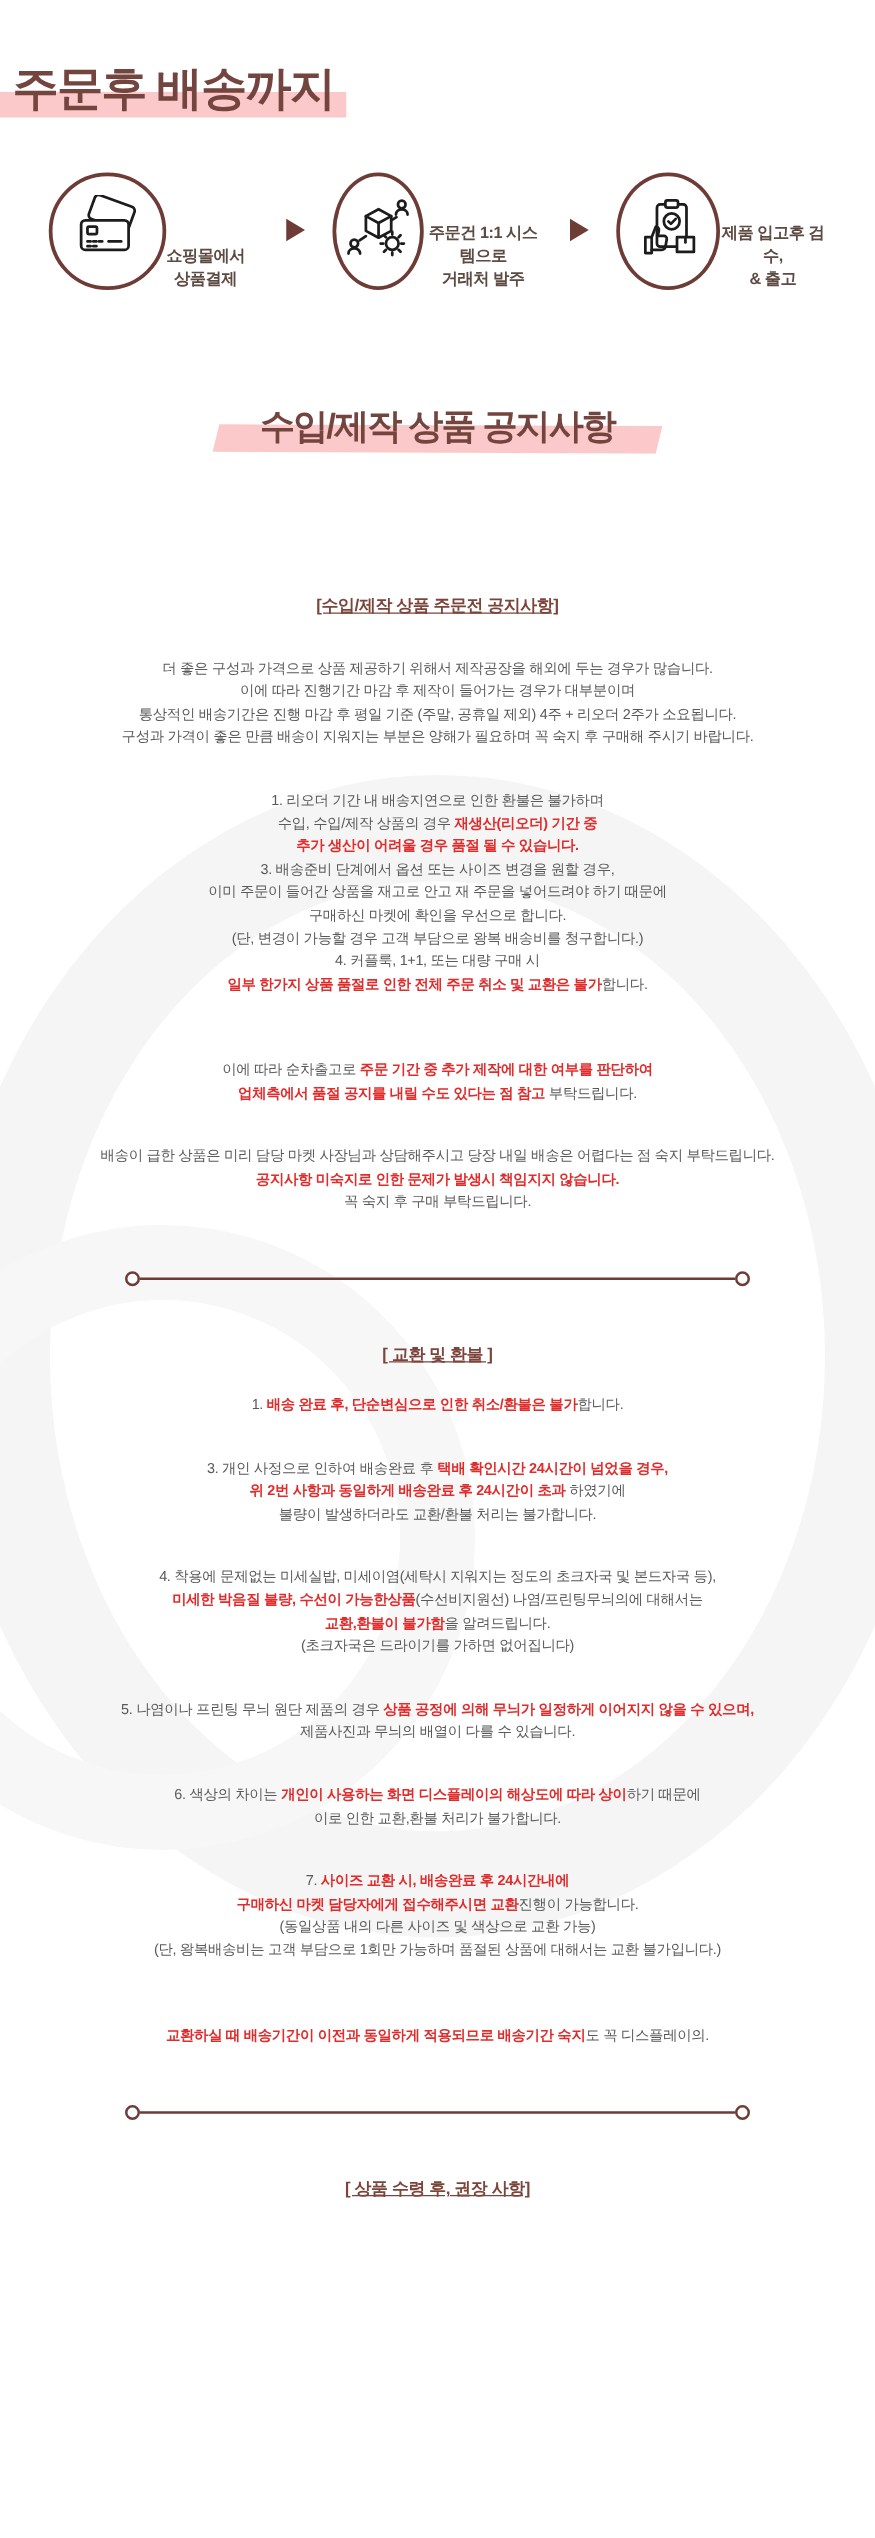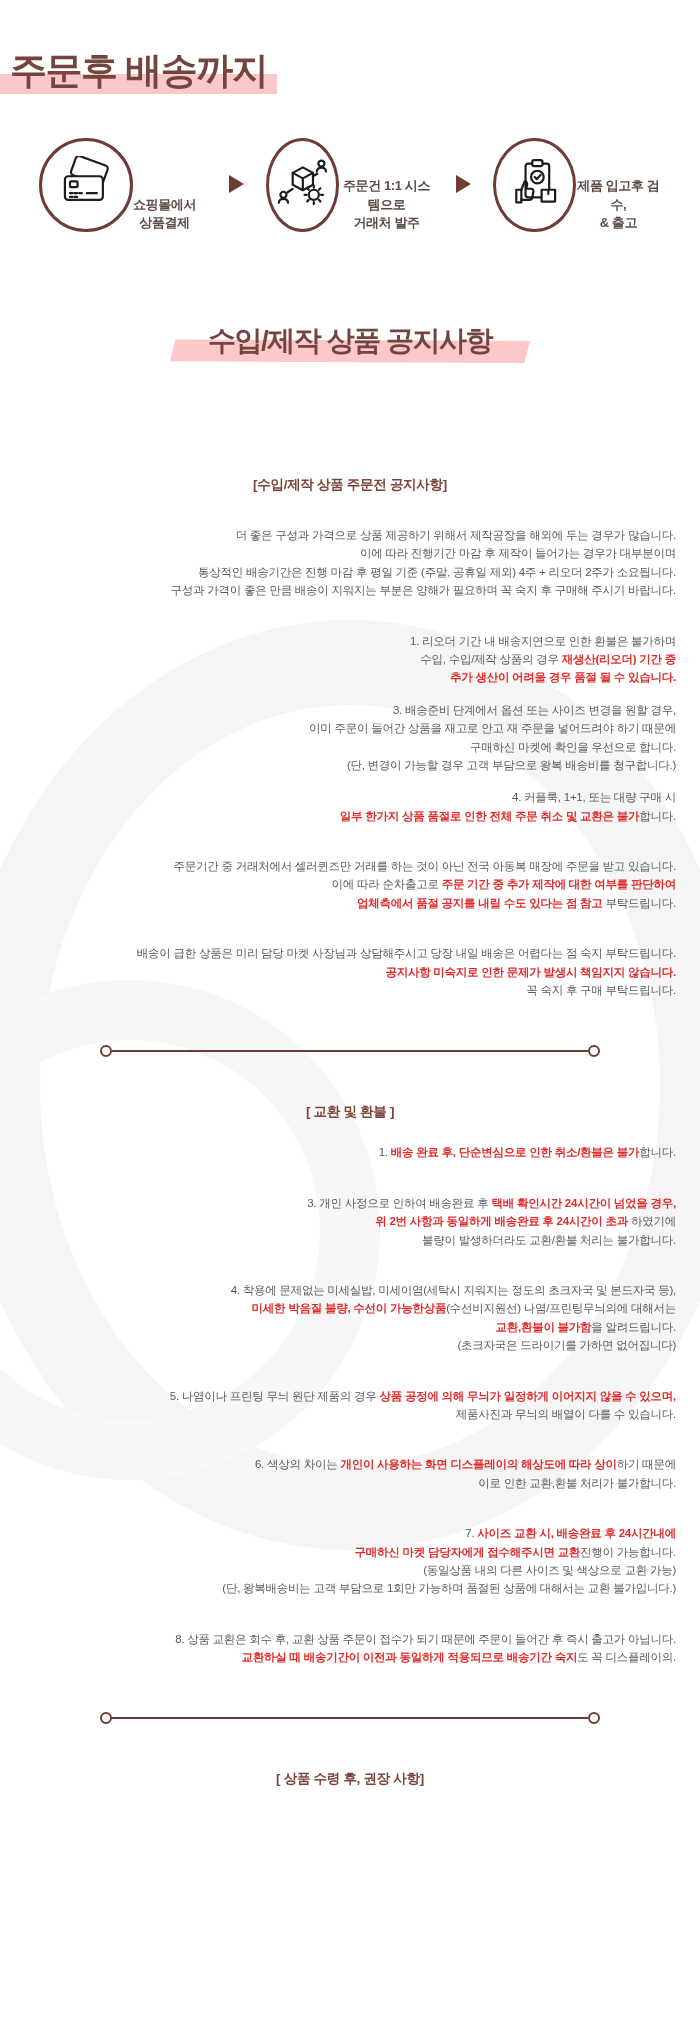--- a/index.html
+++ b/index.html
@@ -56,24 +56,24 @@
   }
   .flow-arrow{
     margin-top:37px;width:0;height:0;
     border-left:15px solid #6e3c36;border-top:9px solid transparent;border-bottom:9px solid transparent;
   }
 
   
   .blocks{margin-top:116px;padding-bottom:60px;}
   .sec-heading{
     text-align:center;margin:46px 0 22px;
-    font-size:13.5px;font-weight:800;color:#7c453c;letter-spacing:-0.3px;
+    font-size:13.5px;font-weight:800;color:#7c453c;letter-spacing:-0.3px;text-decoration:underline;
   }
   .para{
-    text-align:right;margin:14px 24px;
+    text-align:center;margin:0 24px;
     font-size:11.5px;line-height:1.6;color:#595959;letter-spacing:-0.25px;
   }
   .para .red{color:#e12c2c;font-weight:800;}
   .sp-lg{margin-top:32px;}
   .divider{
     display:flex;align-items:center;width:500px;margin:46px auto;
   }
   .divider .rule{flex:1;height:2px;background:#6e3c36;}
   .divider .dot{
     width:8px;height:8px;border:2.5px solid #6e3c36;border-radius:50%;background:#fff;flex:0 0 auto;
@@ -159,35 +159,35 @@
   </div>
 
   <h2 class="notice-title"><span class="tape">수입/제작 상품 공지사항</span></h2>
 
   <div class="blocks">
       <h3 class="sec-heading">[수입/제작 상품 주문전 공지사항]</h3>
       <p class="para sp-lg"><span>더 좋은 구성과 가격으로 상품 제공하기 위해서 제작공장을 해외에 두는 경우가 많습니다.</span><br><span>이에 따라 진행기간 마감 후 제작이 들어가는 경우가 대부분이며</span><br><span>통상적인 배송기간은 진행 마감 후 평일 기준 (주말, 공휴일 제외) 4주 + 리오더 2주가 소요됩니다.</span><br><span>구성과 가격이 좋은 만큼 배송이 지워지는 부분은 양해가 필요하며 꼭 숙지 후 구매해 주시기 바랍니다.</span></p>
       <p class="para sp-lg"><span>1. 리오더 기간 내 배송지연으로 인한 환불은 불가하며</span><br><span>수입, 수입/제작 상품의 경우 </span><span class="red">재생산(리오더) 기간 중</span><br><span class="red">추가 생산이 어려울 경우 품절 될 수 있습니다.</span></p>
       <p class="para"><span>3. 배송준비 단계에서 옵션 또는 사이즈 변경을 원할 경우,</span><br><span>이미 주문이 들어간 상품을 재고로 안고 재 주문을 넣어드려야 하기 때문에</span><br><span>구매하신 마켓에 확인을 우선으로 합니다.</span><br><span>(단, 변경이 가능할 경우 고객 부담으로 왕복 배송비를 청구합니다.)</span></p>
       <p class="para"><span>4. 커플룩, 1+1, 또는 대량 구매 시</span><br><span class="red">일부 한가지 상품 품절로 인한 전체 주문 취소 및 교환은 불가</span><span>합니다.</span></p>
-      <p class="para sp-lg"><span>주문기간 중 거래처에서 셀러퀸즈만 거래를 하는 것이 아닌 전국 아동복 매장에 주문을 받고 있습니다.</span><br><span>이에 따라 순차출고로 </span><span class="red">주문 기간 중 추가 제작에 대한 여부를 판단하여</span><br><span class="red">업체측에서 품절 공지를 내릴 수도 있다는 점 참고</span><span> 부탁드립니다.</span></p>
+      <p class="para sp-lg"><br><span>이에 따라 순차출고로 </span><span class="red">주문 기간 중 추가 제작에 대한 여부를 판단하여</span><br><span class="red">업체측에서 품절 공지를 내릴 수도 있다는 점 참고</span><span> 부탁드립니다.</span></p>
       <p class="para sp-lg"><span>배송이 급한 상품은 미리 담당 마켓 사장님과 상담해주시고 당장 내일 배송은 어렵다는 점 숙지 부탁드립니다.</span><br><span class="red">공지사항 미숙지로 인한 문제가 발생시 책임지지 않습니다.</span><br><span>꼭 숙지 후 구매 부탁드립니다.</span></p>
       <div class="divider">
         <span class="dot"></span>
         <span class="rule"></span>
         <span class="dot"></span>
       </div>
       <h3 class="sec-heading">[ 교환 및 환불 ]</h3>
       <p class="para"><span>1. </span><span class="red">배송 완료 후, 단순변심으로 인한 취소/환불은 불가</span><span>합니다.</span></p>
       <p class="para sp-lg"><span>3. 개인 사정으로 인하여 배송완료 후 </span><span class="red">택배 확인시간 24시간이 넘었을 경우,</span><br><span class="red">위 2번 사항과 동일하게 배송완료 후 24시간이 초과</span><span> 하였기에</span><br><span>불량이 발생하더라도 교환/환불 처리는 불가합니다.</span></p>
       <p class="para sp-lg"><span>4. 착용에 문제없는 미세실밥, 미세이염(세탁시 지워지는 정도의 초크자국 및 본드자국 등),</span><br><span class="red">미세한 박음질 불량, 수선이 가능한상품</span><span>(수선비지원선) 나염/프린팅무늬의에 대해서는</span><br><span class="red">교환,환불이 불가함</span><span>을 알려드립니다.</span><br><span>(초크자국은 드라이기를 가하면 없어집니다)</span></p>
       <p class="para sp-lg"><span>5. 나염이나 프린팅 무늬 원단 제품의 경우 </span><span class="red">상품 공정에 의해 무늬가 일정하게 이어지지 않을 수 있으며,</span><br><span>제품사진과 무늬의 배열이 다를 수 있습니다.</span></p>
       <p class="para sp-lg"><span>6. 색상의 차이는 </span><span class="red">개인이 사용하는 화면 디스플레이의 해상도에 따라 상이</span><span>하기 때문에</span><br><span>이로 인한 교환,환불 처리가 불가합니다.</span></p>
       <p class="para sp-lg"><span>7. </span><span class="red">사이즈 교환 시, 배송완료 후 24시간내에</span><br><span class="red">구매하신 마켓 담당자에게 접수해주시면 교환</span><span>진행이 가능합니다.</span><br><span>(동일상품 내의 다른 사이즈 및 색상으로 교환 가능)</span><br><span>(단, 왕복배송비는 고객 부담으로 1회만 가능하며 품절된 상품에 대해서는 교환 불가입니다.)</span></p>
-      <p class="para sp-lg"><span>8. 상품 교환은 회수 후, 교환 상품 주문이 접수가 되기 때문에 주문이 들어간 후 즉시 출고가 아닙니다.</span><br><span class="red">교환하실 때 배송기간이 이전과 동일하게 적용되므로 배송기간 숙지</span><span>도 꼭 디스플레이의.</span></p>
+      <p class="para sp-lg"><br><span class="red">교환하실 때 배송기간이 이전과 동일하게 적용되므로 배송기간 숙지</span><span>도 꼭 디스플레이의.</span></p>
       <div class="divider">
         <span class="dot"></span>
         <span class="rule"></span>
         <span class="dot"></span>
       </div>
       <h3 class="sec-heading">[ 상품 수령 후, 권장 사항]</h3>
       <p class="para"></p>
     </div>
 
 </div>

